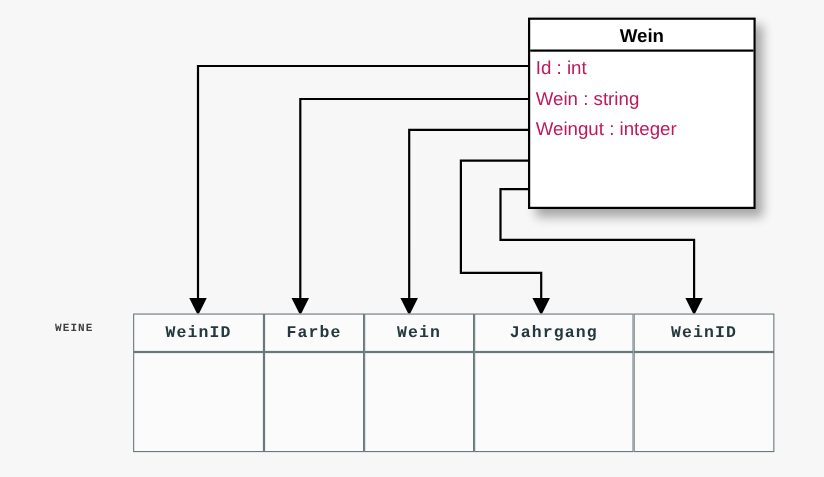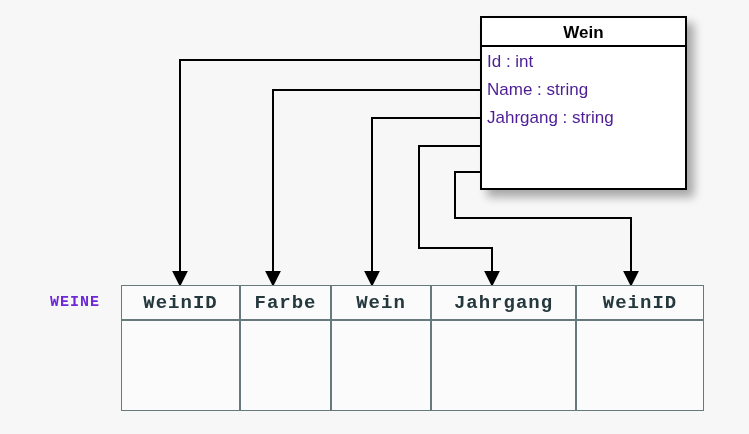--- a/index.html
+++ b/index.html
@@ -38,50 +38,50 @@
     white-space:nowrap;
   }
   .uml-attrs{
     padding:1px 0 0 5px;
     box-sizing:border-box;
   }
   .uml-attr{
     font-size:17px;
     line-height:28px;
     height:28px;
-    color:#4c1d95;
+    color:#be185d;
     white-space:nowrap;
     letter-spacing:0px;
   }
 
   
   .rel-label{
     position:absolute;
     left:50px;top:294px;
     font-family:"Liberation Mono", monospace;
     font-weight:bold;
-    font-size:15px;
-    color:#6d28d9;
+    font-size:10px;
+    color:#404040;
     letter-spacing:1px;
     white-space:nowrap;
     z-index:4;
   }
   .rel-table{
     position:absolute;
     left:121px;top:285px;
     border-collapse:separate;
     border-spacing:0;
     z-index:4;
   }
   .rel-table td{
     border:1px solid #68797e;
     background:#fbfbfb;
     font-family:"Liberation Mono", monospace;
     font-weight:bold;
-    font-size:19px;
+    font-size:15px;
     color:#24383d;
     text-align:center;
     white-space:nowrap;
     padding:0;
     letter-spacing:1px;
   }
   .rel-table tr.header-row td{height:33px;}
   .rel-table tr.data-row td{height:89px;}
 </style>
 </head>
@@ -101,22 +101,22 @@
       <path marker-end="url(#arrowhead)" d="M 480 118 L 372 118 L 372 272"></path>
       <path marker-end="url(#arrowhead)" d="M 480 146 L 419 146 L 419 248 L 492 248 L 492 272"></path>
       <path marker-end="url(#arrowhead)" d="M 480 172 L 455 172 L 455 218 L 631 218 L 631 272"></path>
     </g>
   </svg>
 
   <div class="uml-box">
     <div class="uml-title">Wein</div>
     <div class="uml-attrs">
       <div class="uml-attr">Id : int</div>
-      <div class="uml-attr">Name : string</div>
-      <div class="uml-attr">Jahrgang : string</div>
+      <div class="uml-attr">Wein : string</div>
+      <div class="uml-attr">Weingut : integer</div>
     </div>
   </div>
 
   <div class="rel-label">WEINE</div>
 
   <table class="rel-table">
     <tbody>
       <tr class="header-row">
         <td style="width:117px">WeinID</td>
         <td style="width:89px">Farbe</td>

